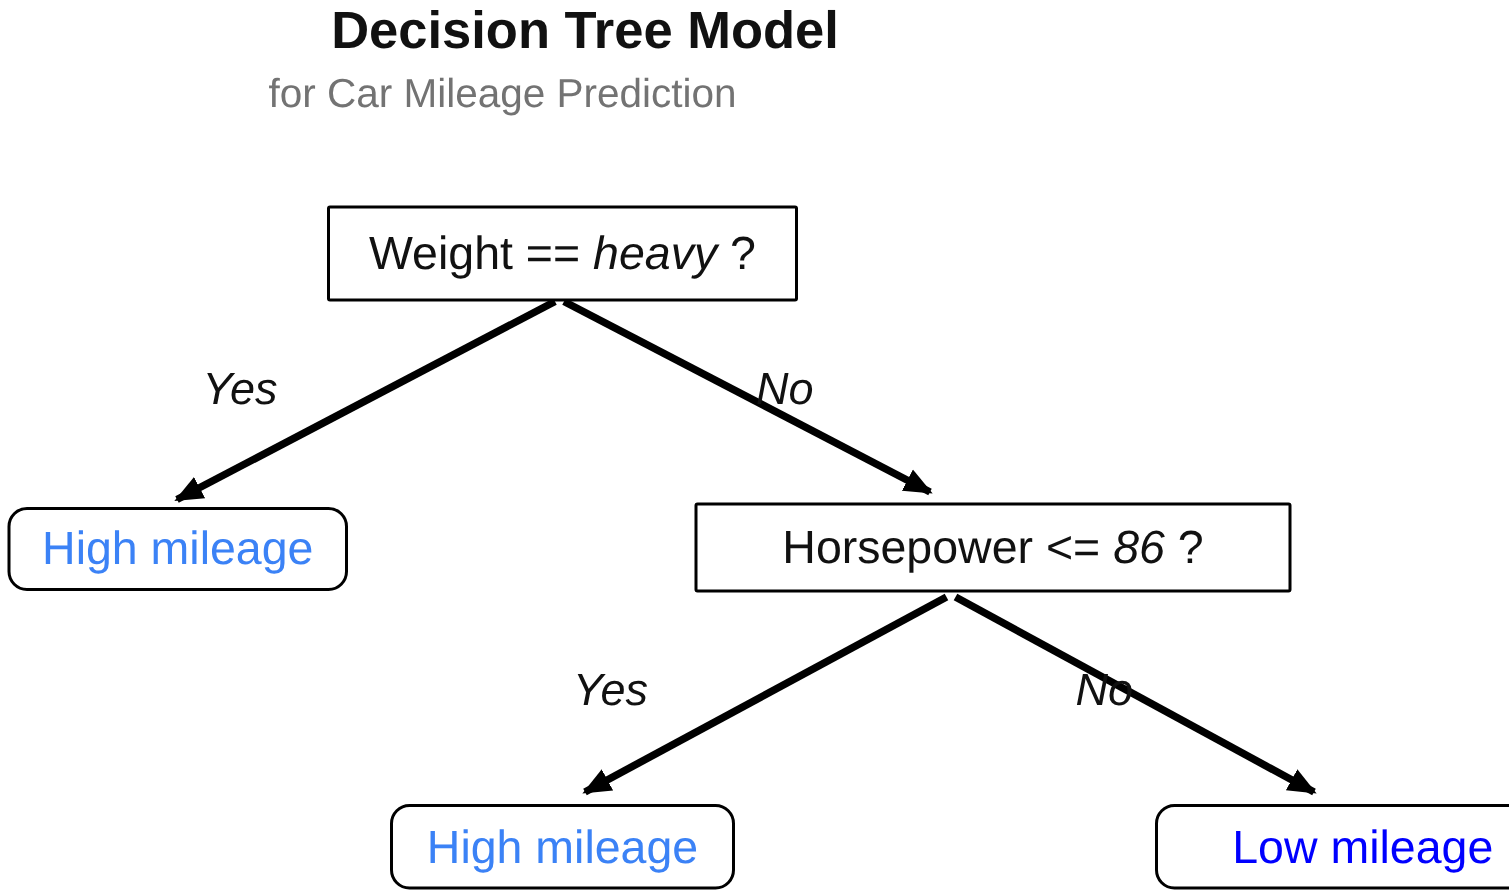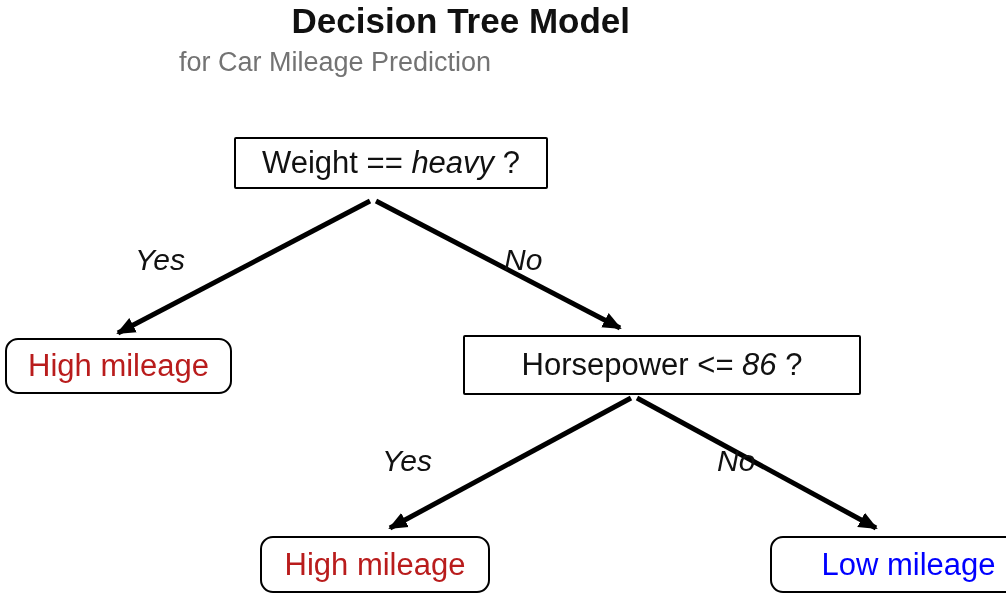--- a/index.html
+++ b/index.html
@@ -20,21 +20,21 @@
     left: 0;
     top: 0;
     width: 1006px;
     height: 595px;
   }
   .title {
     position: absolute;
     left: 150px;
     top: 1px;
     width: 480px;
-    text-align: right;
+    text-align: center;
     font-size: 35px;
     font-weight: bold;
     color: #111111;
     line-height: 1.15;
     white-space: nowrap;
   }
   .subtitle {
     position: absolute;
     left: 95px;
     top: 47px;
@@ -53,26 +53,26 @@
     justify-content: center;
     background: #ffffff;
     border: 2px solid #000000;
     box-sizing: border-box;
     font-size: 31px;
     color: #111111;
   }
   .node .txt { white-space: pre; }
   .question { border-radius: 2px; }
   .leaf { border-radius: 13px; font-weight: normal; }
-  .node-root        { left: 234px; top: 137px; width: 314px; height: 52px; }
+  .node-root        { left: 218px; top: 137px; width: 314px; height: 64px; }
   .node-hp          { left: 463px; top: 335px; width: 398px; height: 60px; }
   .node-leaf-left   { left: 5px;   top: 338px; width: 227px; height: 56px; }
   .node-leaf-mid    { left: 260px; top: 536px; width: 230px; height: 57px; }
   .node-leaf-right  { left: 770px; top: 536px; width: 277px; height: 57px; }
-  .red-text  { color: #b91c1c; }
+  .red-text  { color: #3b82f6; }
   .blue-text { color: #0000ff; }
   .it { font-style: italic; }
   .edge-label {
     position: absolute;
     width: 90px;
     text-align: left;
     font-size: 30px;
     font-style: italic;
     color: #111111;
     white-space: nowrap;

